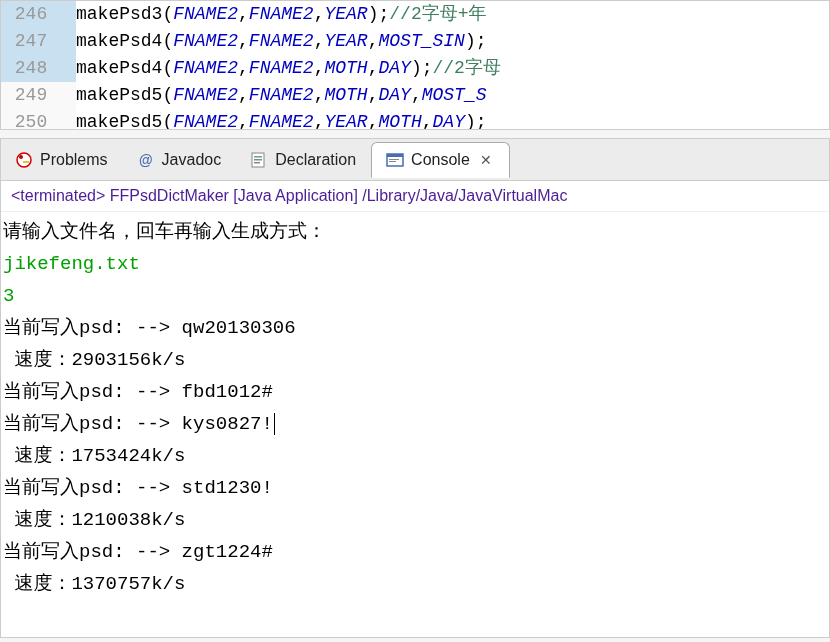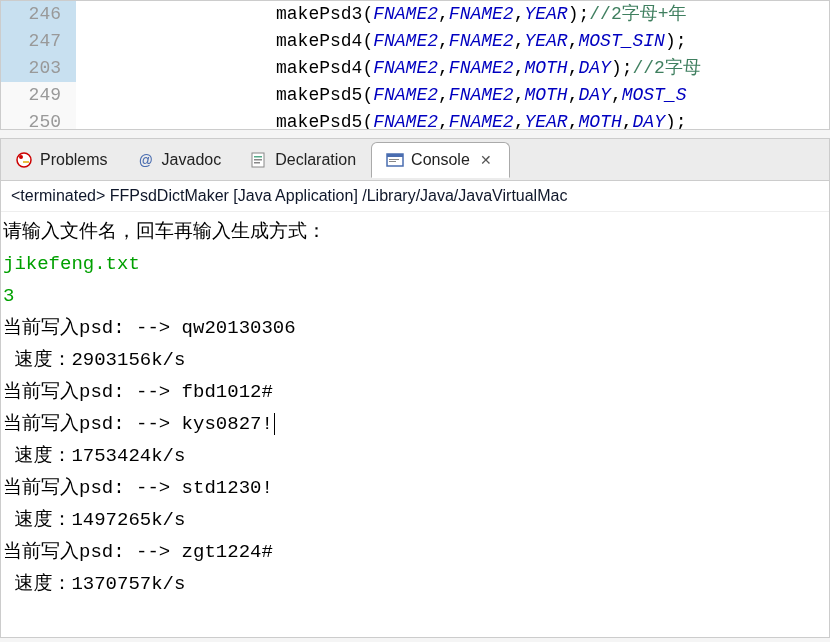--- a/index.html
+++ b/index.html
@@ -17,33 +17,32 @@
       overflow: hidden;
       border: 1px solid #ccc;
     }
     .code-line {
       display: flex;
       height: 27px;
       line-height: 27px;
     }
     .line-number {
       width: 75px;
-      text-align: right;
+      text-align: center;
       padding-right: 15px;
       color: #999999;
       background: #f9f9f9;
       user-select: none;
     }
     .line-number.highlight {
       background: #c8e0f0;
     }
     .code-content {
       flex: 1;
       white-space: pre;
-      padding-left: 200px;
     }
     .kw-method { color: #000000; }
     .kw-const { color: #0000c0; }
     .comment { color: #3f7f5f; }
     
     .bottom-panel {
       margin-top: 8px;
       background: #ffffff;
       border: 1px solid #ccc;
       height: 500px;
@@ -88,21 +87,21 @@
       display: inline-flex;
       align-items: center;
       justify-content: center;
       font-size: 14px;
       color: #555;
     }
     .process-info {
       padding: 6px 10px;
       font-family: "Lucida Grande", Arial, sans-serif;
       font-size: 16px;
-      color: #0f172a;
+      color: #4c1d95;
       border-bottom: 1px solid #eee;
       white-space: nowrap;
       overflow: hidden;
     }
     .console-output {
       padding: 4px 2px;
       font-family: "Menlo", "Monaco", "Courier New", monospace;
       font-size: 19px;
       line-height: 32px;
       color: #000;
@@ -122,21 +121,21 @@
   <div id="code-lines">
       <div class="code-line">
         <div class="line-number highlight">246</div>
         <div class="code-content"><span class="kw-method">makePsd3(</span><span class="kw-const" style="font-style: italic;">FNAME2</span><span>,</span><span class="kw-const" style="font-style: italic;">FNAME2</span><span>,</span><span class="kw-const" style="font-style: italic;">YEAR</span><span>);</span><span class="comment">//2字母+年</span></div>
       </div>
       <div class="code-line">
         <div class="line-number highlight">247</div>
         <div class="code-content"><span class="kw-method">makePsd4(</span><span class="kw-const" style="font-style: italic;">FNAME2</span><span>,</span><span class="kw-const" style="font-style: italic;">FNAME2</span><span>,</span><span class="kw-const" style="font-style: italic;">YEAR</span><span>,</span><span class="kw-const" style="font-style: italic; text-align: right;">MOST_SIN</span><span>);</span></div>
       </div>
       <div class="code-line">
-        <div class="line-number highlight">203</div>
+        <div class="line-number highlight">248</div>
         <div class="code-content"><span class="kw-method">makePsd4(</span><span class="kw-const" style="font-style: italic;">FNAME2</span><span>,</span><span class="kw-const" style="font-style: italic;">FNAME2</span><span>,</span><span class="kw-const" style="font-style: italic;">MOTH</span><span>,</span><span class="kw-const" style="font-style: italic;">DAY</span><span>);</span><span class="comment">//2字母</span></div>
       </div>
       <div class="code-line">
         <div class="line-number">249</div>
         <div class="code-content"><span class="kw-method">makePsd5(</span><span class="kw-const" style="font-style: italic;">FNAME2</span><span>,</span><span class="kw-const" style="font-style: italic;">FNAME2</span><span>,</span><span class="kw-const" style="font-style: italic;">MOTH</span><span>,</span><span class="kw-const" style="font-style: italic;">DAY</span><span>,</span><span class="kw-const" style="font-style: italic;">MOST_S</span><span></span></div>
       </div>
       <div class="code-line">
         <div class="line-number">250</div>
         <div class="code-content"><span class="kw-method">makePsd5(</span><span class="kw-const" style="font-style: italic;">FNAME2</span><span>,</span><span class="kw-const" style="font-style: italic;">FNAME2</span><span>,</span><span class="kw-const" style="font-style: italic;">YEAR</span><span>,</span><span class="kw-const" style="font-style: italic;">MOTH</span><span>,</span><span class="kw-const" style="font-style: italic;">DAY</span><span>);</span></div>
       </div>
@@ -194,18 +193,18 @@
     <div class="console-line">请输入文件名，回车再输入生成方式：</div>
     <div class="console-line input-green">jikefeng.txt</div>
     <div class="console-line input-green">3</div>
     <div id="console-lines">
         <div class="console-line">当前写入psd: --&gt; qw20130306</div>
         <div class="console-line"> 速度：2903156k/s</div>
         <div class="console-line">当前写入psd: --&gt; fbd1012#</div>
         <div class="console-line cursor-line">当前写入psd: --&gt; kys0827!</div>
         <div class="console-line"> 速度：1753424k/s</div>
         <div class="console-line">当前写入psd: --&gt; std1230!</div>
-        <div class="console-line"> 速度：1497265k/s</div>
+        <div class="console-line"> 速度：1210038k/s</div>
         <div class="console-line">当前写入psd: --&gt; zgt1224#</div>
         <div class="console-line"> 速度：1370757k/s</div>
       </div>
   </div>
 </div>
 
 </body></html>

